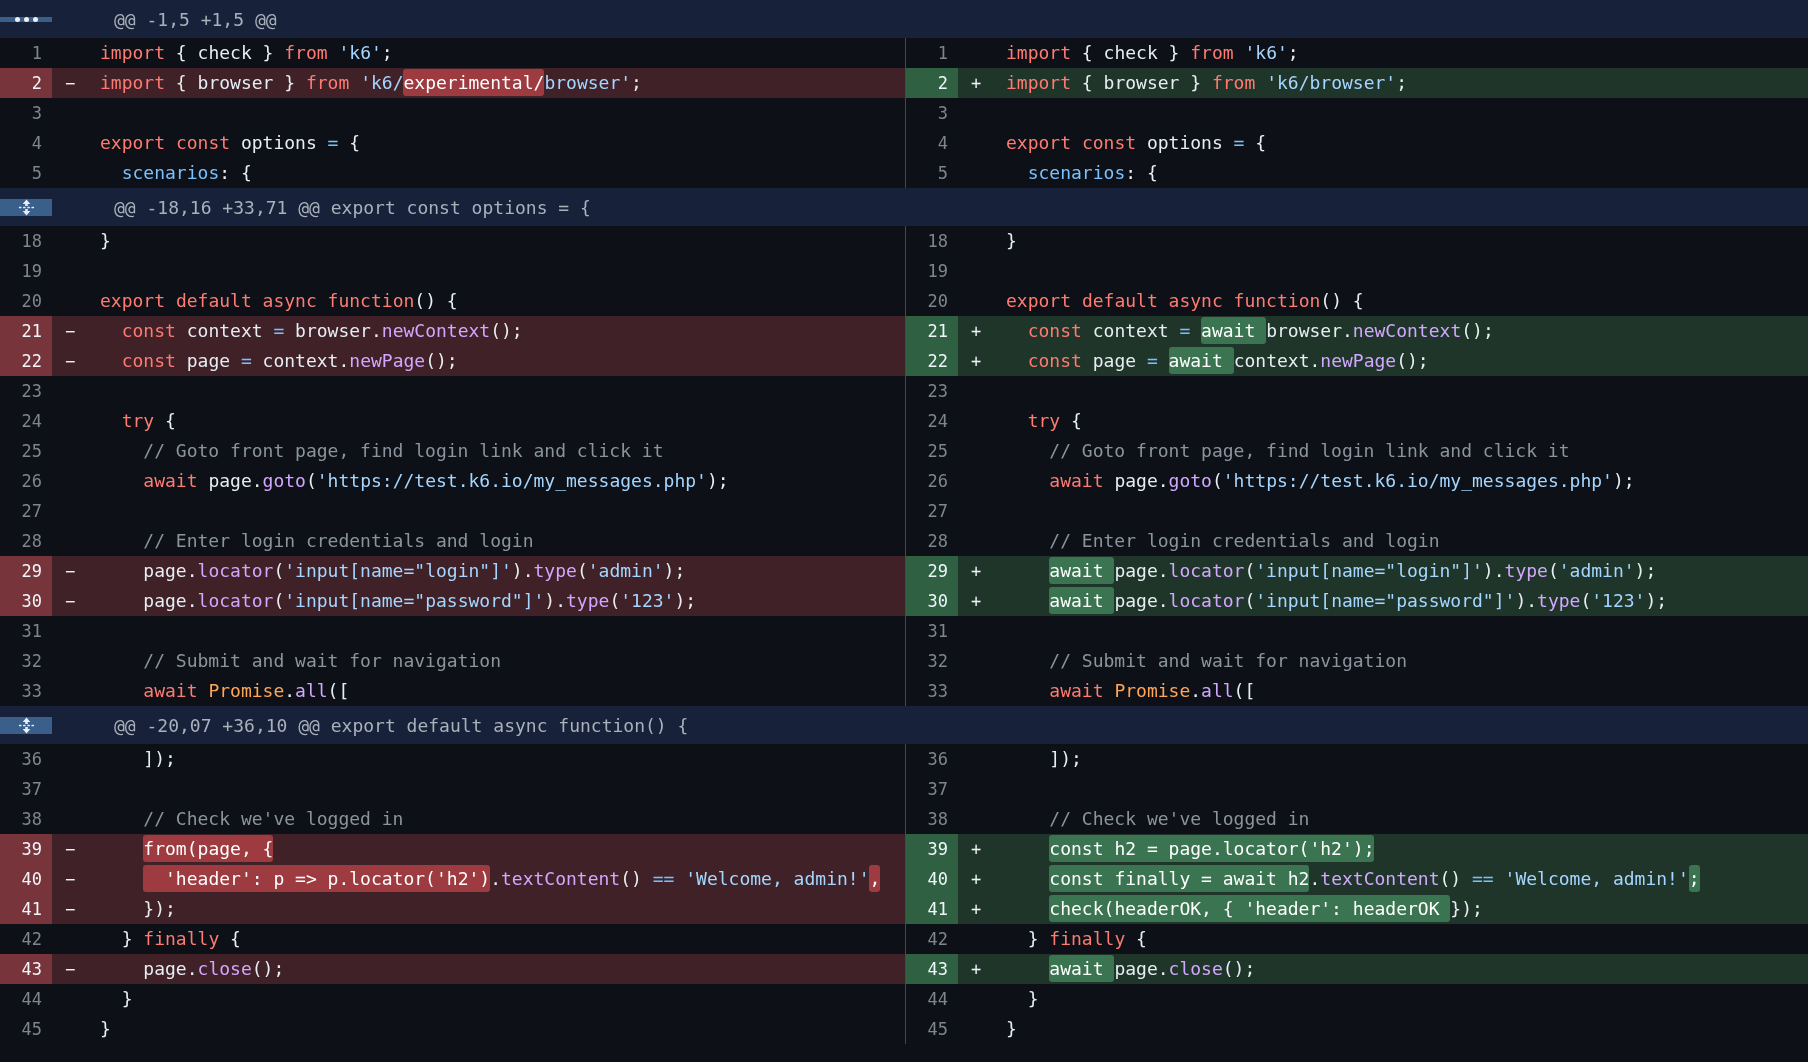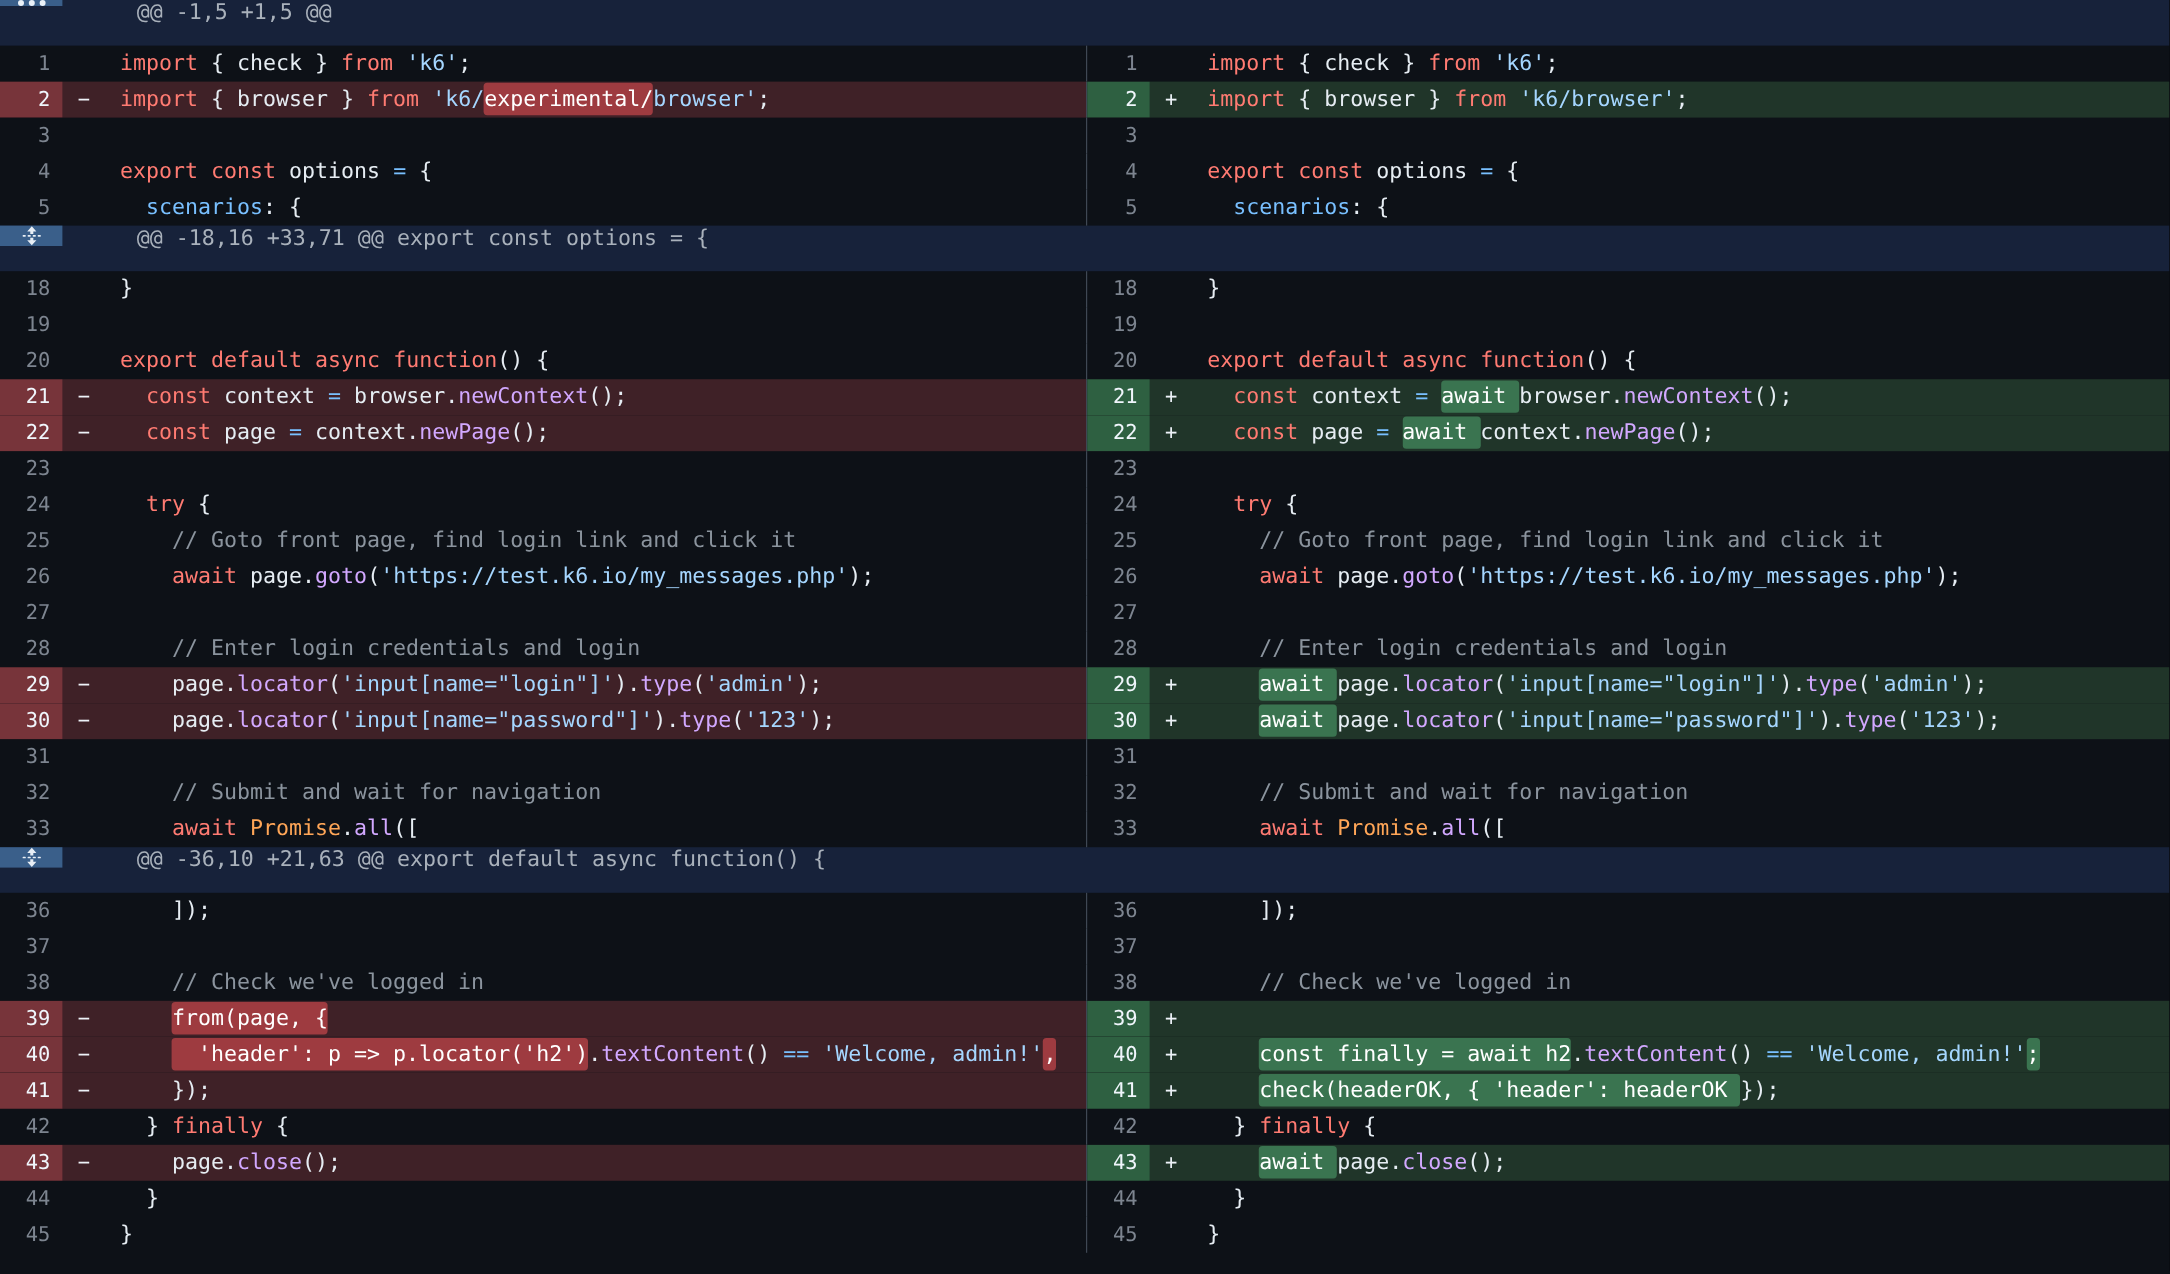--- a/index.html
+++ b/index.html
@@ -6,21 +6,21 @@
     --bg:#0d1117; --fg:#e6edf3; --num:#7d8590; --numHot:#f0f6fc;
     --hunkBg:#17223a; --hunkFg:#a9b1bb; --expandBg:#3a5f8a;
     --delRow:#3f2127; --delGutter:#77343a; --delWord:#9e3b40;
     --addRow:#203529; --addGutter:#2e6041; --addWord:#3a7450;
     --kw:#ff7b72; --str:#a5d6ff; --fn:#d2a8ff; --blu:#79c0ff; --org:#ffa657; --cmt:#8b949e;
     --divider:#3f4854;
   }
   *{margin:0;padding:0;box-sizing:border-box}
   body{background:#05070a;font-family:"DejaVu Sans Mono","Liberation Mono",monospace}
   #app{width:1808px;height:1062px;background:var(--bg);overflow:hidden;font-size:18px;color:var(--fg)}
-  .hunk-row{display:flex;align-items:flex-start;height:38px;background:var(--hunkBg)}
+  .hunk-row{display:flex;align-items:center;height:38px;background:var(--hunkBg)}
   .expand-btn{width:52px;flex:0 0 52px;background:var(--expandBg);display:flex;align-items:center;justify-content:center;cursor:pointer}
   .dots{display:flex;gap:4px;align-items:center}
   .dots i{width:5px;height:5px;border-radius:50%;background:#eaf1f8;display:block}
   .hunk-text{flex:1;display:flex;align-items:center;padding-left:62px;color:var(--hunkFg);white-space:pre}
   .line-row{display:flex;height:30px}
   .half{display:flex;align-items:stretch;overflow:hidden}
   .half.left{width:905px;flex:0 0 905px}
   .half.right{flex:1;border-left:1px solid var(--divider)}
   .num{width:52px;flex:0 0 52px;text-align:right;padding-right:10px;color:var(--num);line-height:30px;font-size:17px;cursor:pointer;user-select:none}
   .mark{width:36px;flex:0 0 36px;text-align:center;line-height:30px;color:#edf2f8;font-size:17px}
@@ -321,21 +321,21 @@
       <div class="expand-btn">
         <svg class="unfold-icon" viewBox="0 0 16 16" fill="#e8eef5" xmlns="http://www.w3.org/2000/svg">
           <path d="M8 0.5 L4.4 4.6 h2.4 v1.9 h2.4 v-1.9 h2.4 Z"></path>
           <rect x="0.8" y="7.4" width="2.5" height="1.3" rx="0.5"></rect>
           <rect x="4.7" y="7.4" width="2.5" height="1.3" rx="0.5"></rect>
           <rect x="8.7" y="7.4" width="2.5" height="1.3" rx="0.5"></rect>
           <rect x="12.6" y="7.4" width="2.5" height="1.3" rx="0.5"></rect>
           <path d="M8 15.5 L4.4 11.4 h2.4 v-1.9 h2.4 v1.9 h2.4 Z"></path>
         </svg>
       </div>
-      <div class="hunk-text">@@ -36,10 +21,63 @@ export default async function() {</div>
+      <div class="hunk-text">@@ -20,07 +36,10 @@ export default async function() {</div>
     </div>
     <div class="line-row">
       <div class="half left st-ctx">
         <div class="num">36</div>
         <div class="mark"></div>
         <div class="code"><span class="tok-t">    ]);</span></div>
       </div>
       <div class="half right st-ctx">
         <div class="num">36</div>
         <div class="mark"></div>
@@ -368,21 +368,21 @@
     </div>
     <div class="line-row">
       <div class="half left st-del">
         <div class="num">39</div>
         <div class="mark">−</div>
         <div class="code"><span class="tok-t">    </span><span class="tok-x">from(page, {</span></div>
       </div>
       <div class="half right st-add">
         <div class="num">39</div>
         <div class="mark">+</div>
-        <div class="code"><span class="tok-t">    </span></div>
+        <div class="code"><span class="tok-t">    </span><span class="tok-x">const h2 = page.locator('h2');</span></div>
       </div>
     </div>
     <div class="line-row">
       <div class="half left st-del">
         <div class="num">40</div>
         <div class="mark">−</div>
         <div class="code"><span class="tok-t">    </span><span class="tok-x">  'header': p =&gt; p.locator('h2')</span><span class="tok-t">.</span><span class="tok-f">textContent</span><span class="tok-t">() </span><span class="tok-v">==</span><span class="tok-t"> </span><span class="tok-s">'Welcome, admin!'</span><span class="tok-x">,</span></div>
       </div>
       <div class="half right st-add">
         <div class="num">40</div>

